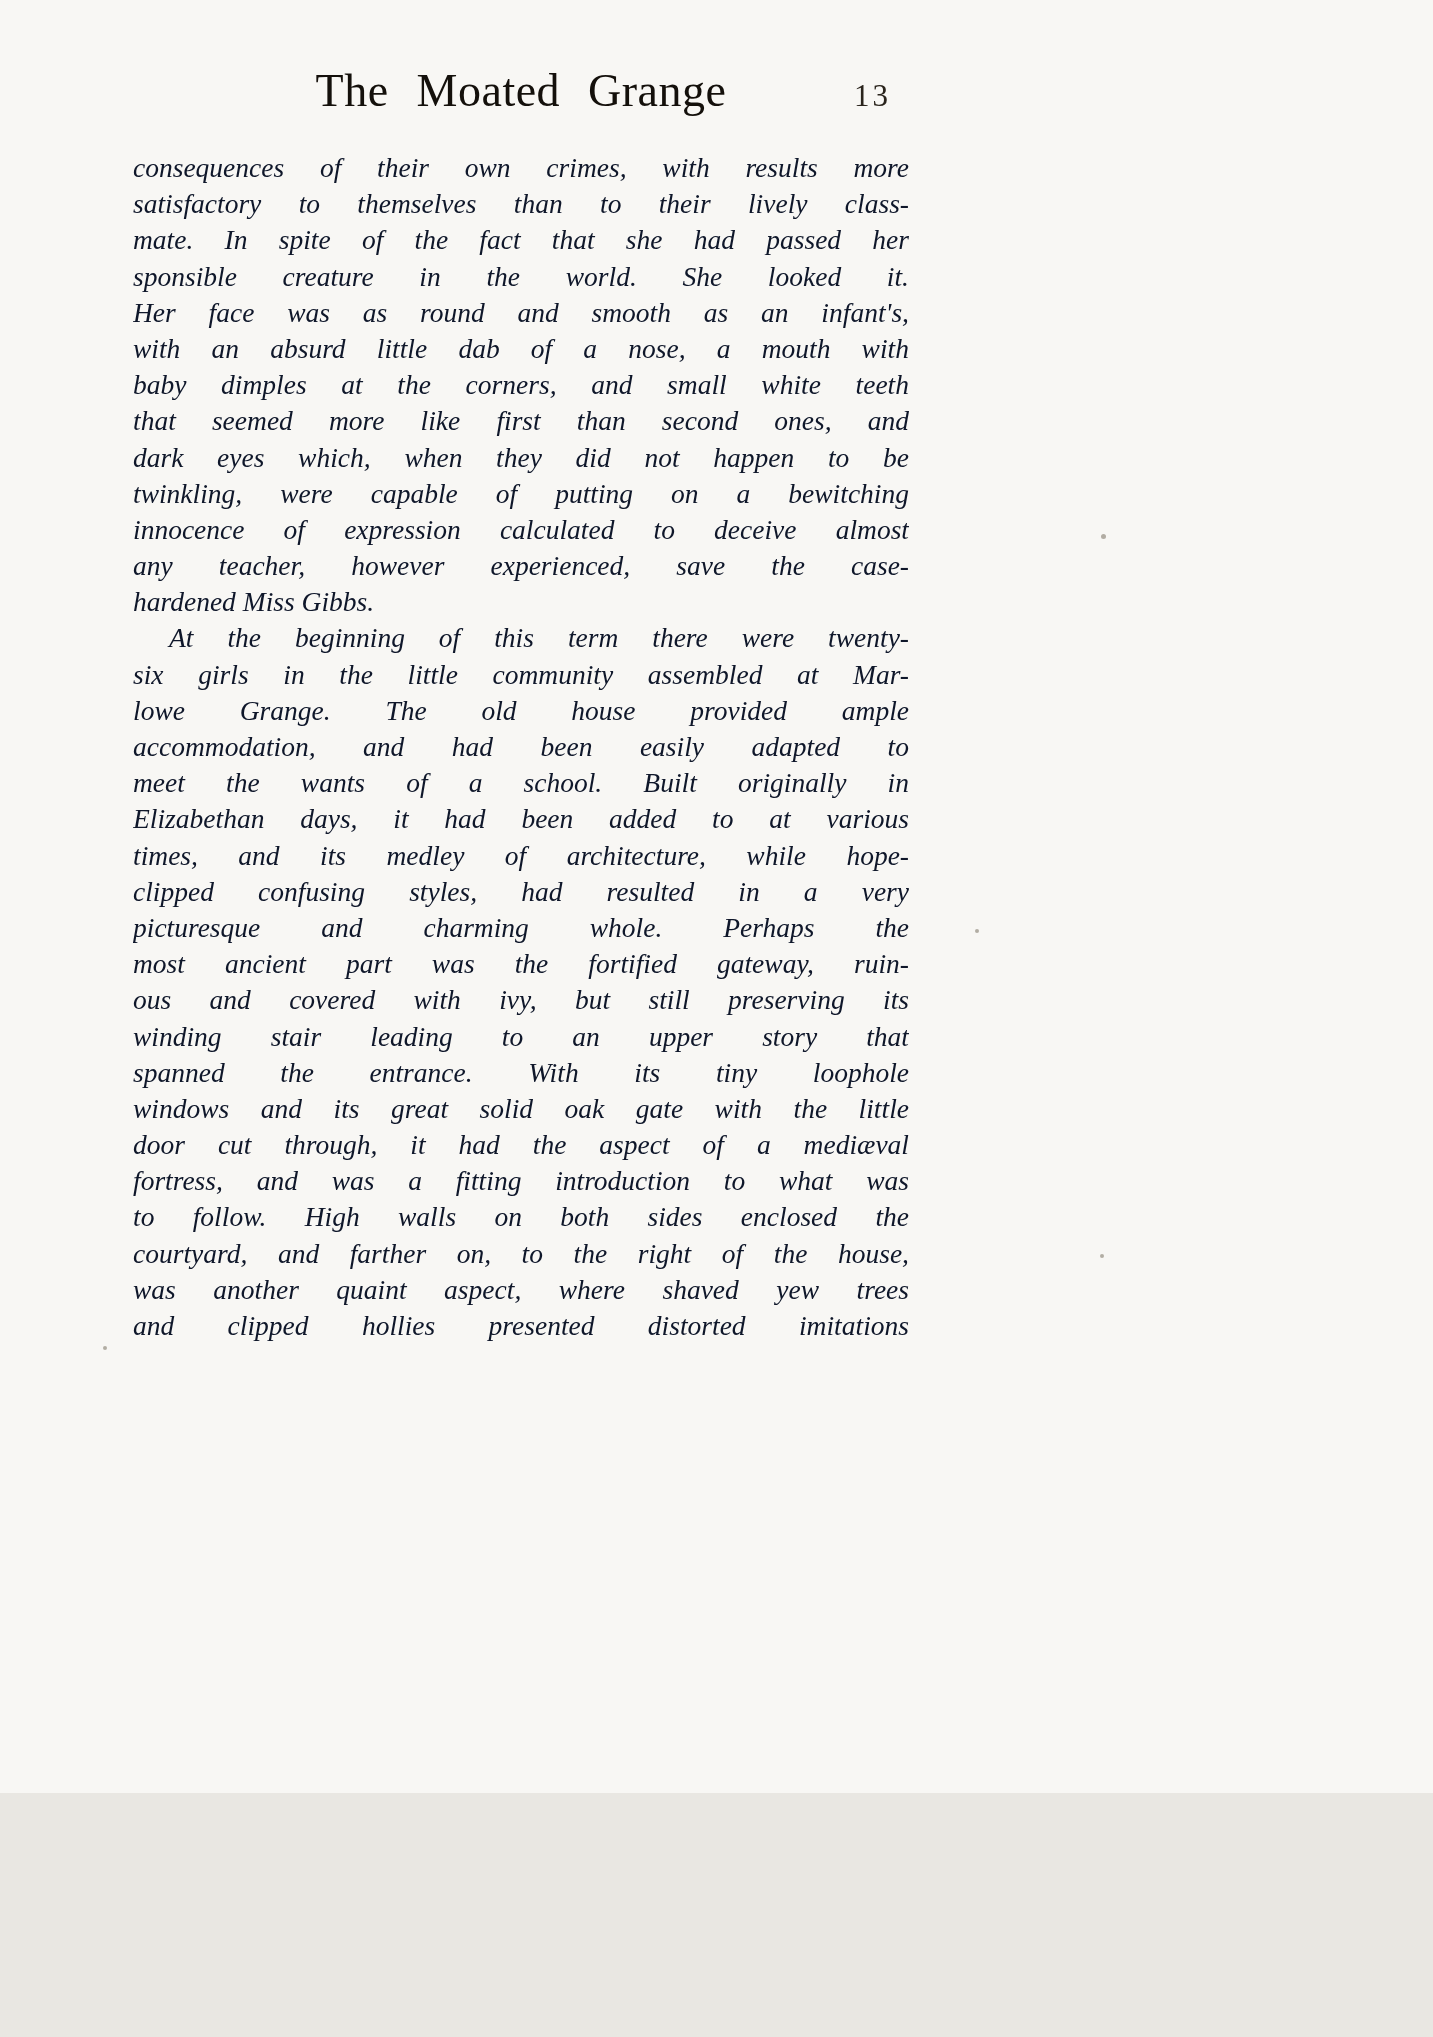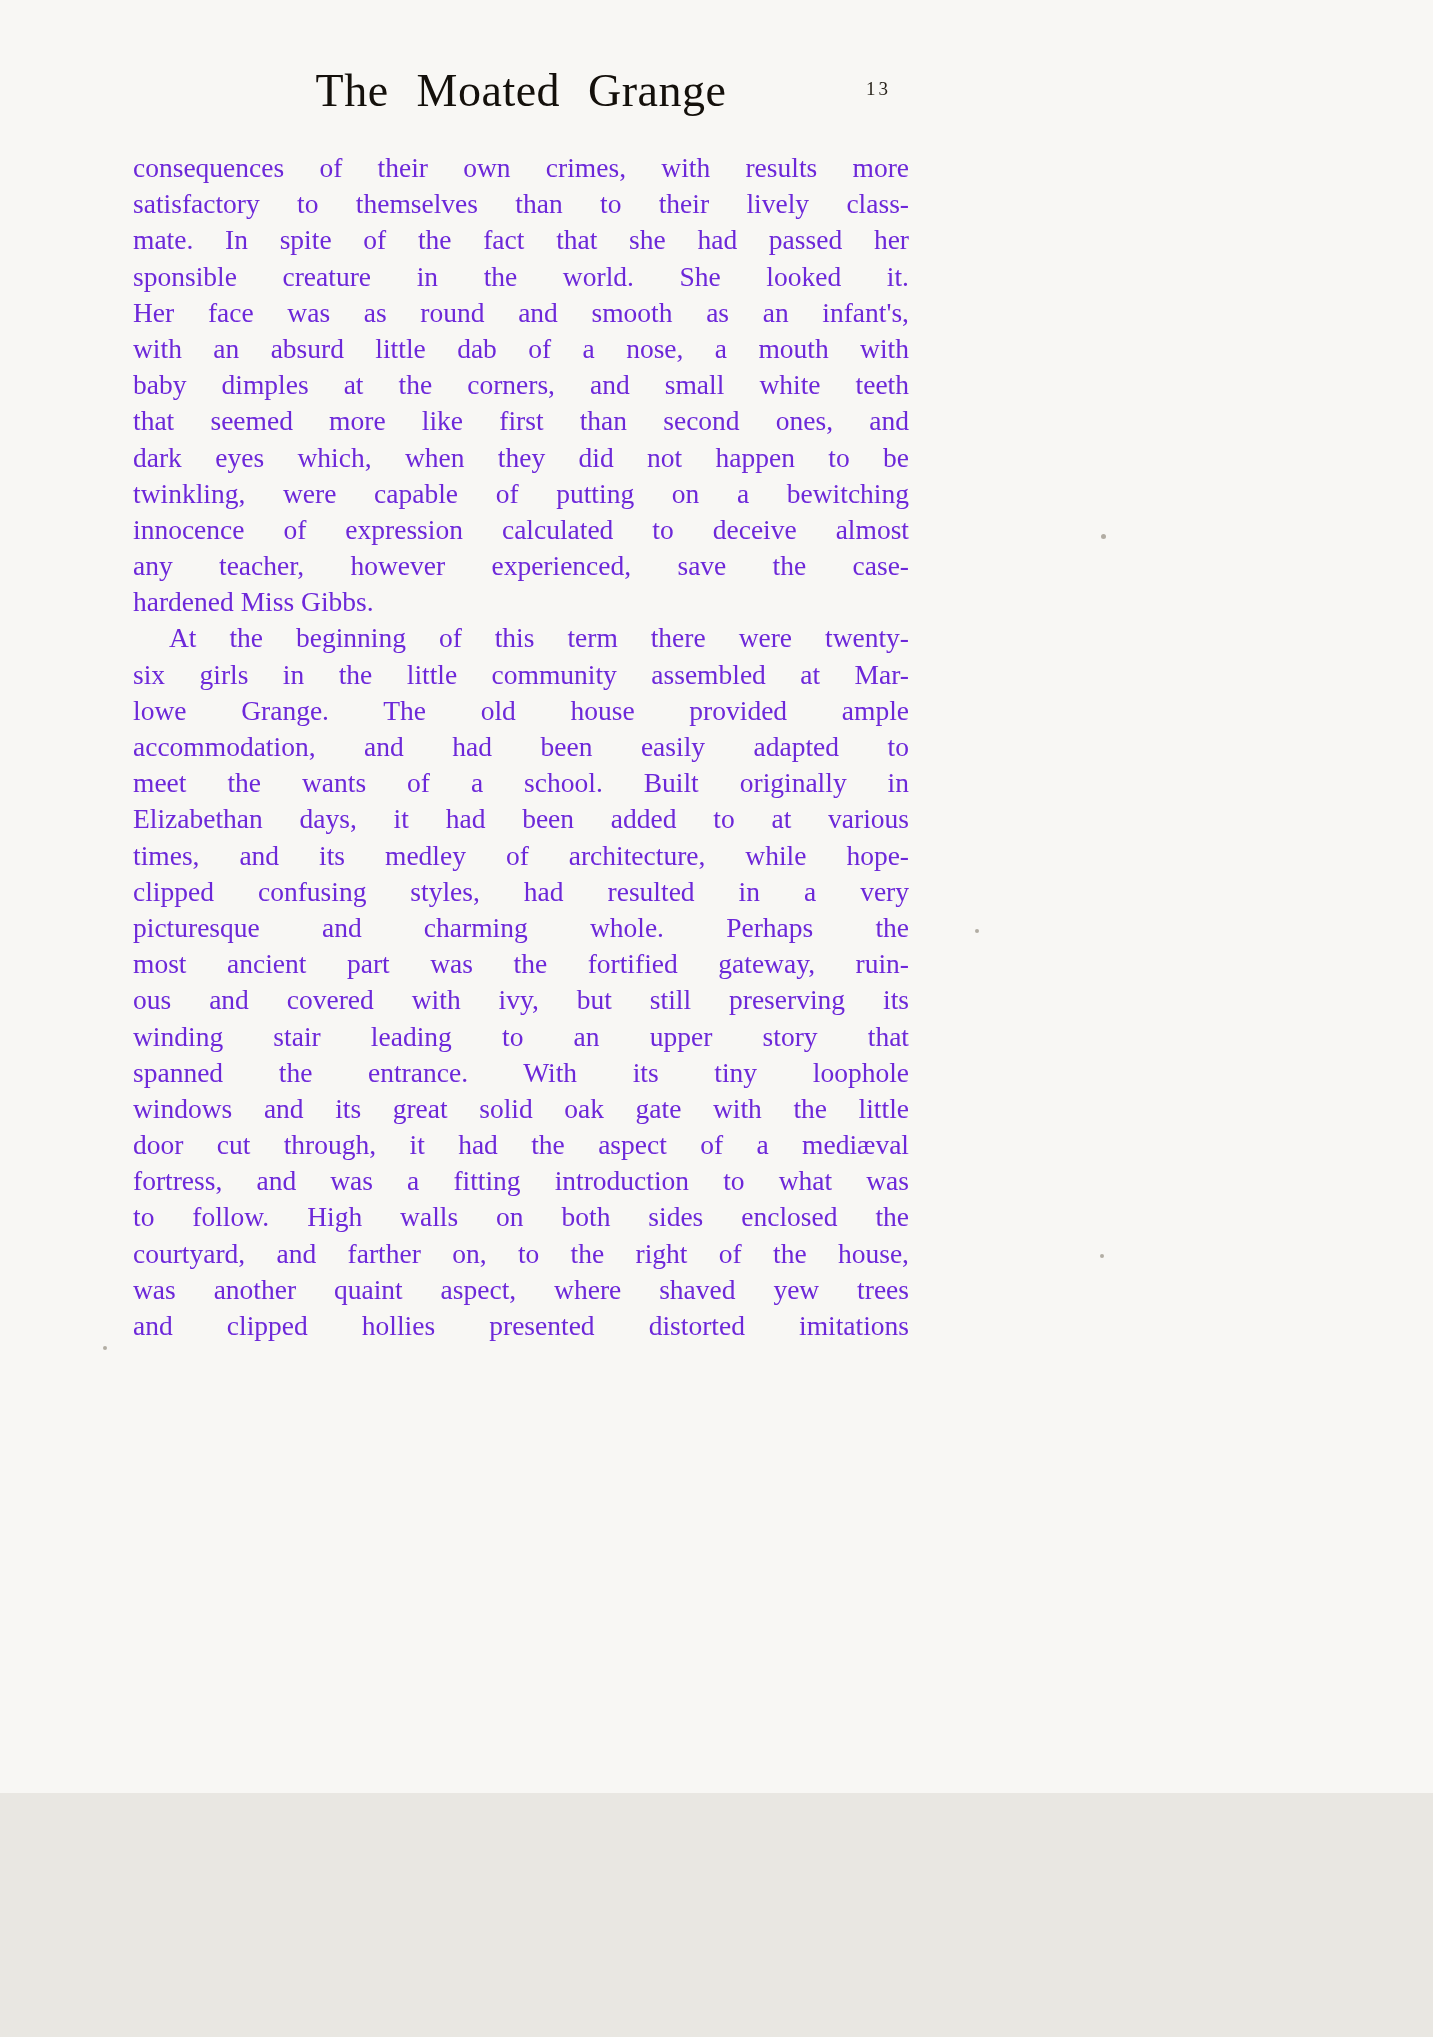--- a/index.html
+++ b/index.html
@@ -32,38 +32,39 @@
     font-size: 46px;
     line-height: 66px;
     word-spacing: 16px;
     letter-spacing: 0.5px;
     color: #14100b;
   }
   .page-number {
     position: absolute;
     right: 18px;
     top: 20px;
-    font-size: 19px;
+    font-size: 31px;
     letter-spacing: 3px;
     color: #2a241c;
   }
   .body-text {
     margin-top: 26px;
   }
   .paragraph {
     margin: 0;
   }
   .line {
     font-size: 27.5px;
     line-height: 36.2px;
     height: 36.2px;
     overflow: hidden;
     text-align: justify;
     text-align-last: justify;
-    color: #6d28d9;
+    color: #0f172a;
+    font-style: italic;
   }
   .line.flush-left {
     text-align-last: left;
   }
   .line.indent {
     text-indent: 36px;
   }
   .speck {
     position: absolute;
     background: #a09a8e;

